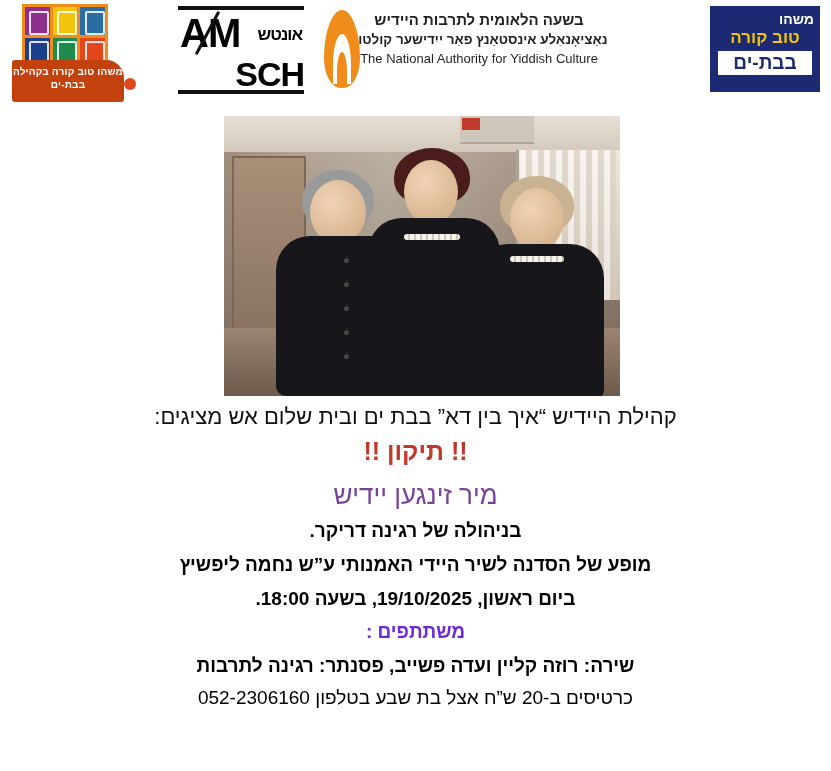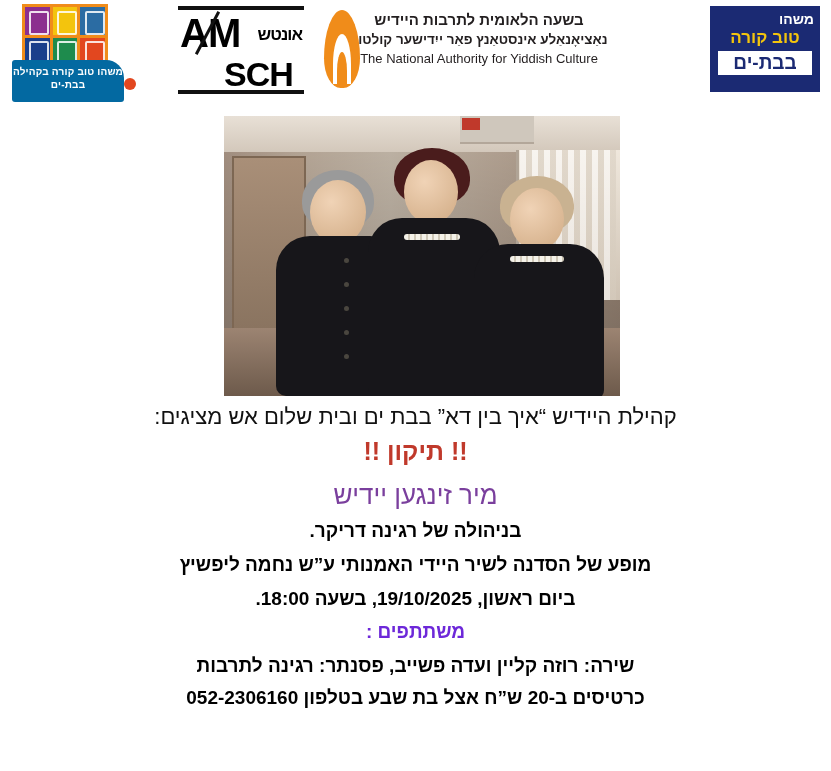--- a/index.html
+++ b/index.html
@@ -66,21 +66,21 @@
     height: 72%;
     border: 2px solid rgba(255,255,255,.85);
     border-radius: 2px;
   }
   .kehila-ribbon {
     position: absolute;
     left: 0px;
     top: 56px;
     width: 112px;
     height: 42px;
-    background: #0369a1;
+    background: #c2410c;
     border-radius: 3px 18px 3px 3px;
     color: #ffffff;
     font-size: 10px;
     font-weight: bold;
     line-height: 13px;
     text-align: center;
     padding-top: 5px;
     box-sizing: border-box;
     letter-spacing: .2px;
   }
@@ -138,21 +138,21 @@
     width: 3px;
     height: 48px;
     background: #111;
     transform: rotate(28deg);
   }
   .amsch-row2 {
     font-size: 34px;
     font-weight: bold;
     line-height: 36px;
     direction: ltr;
-    text-align: center;
+    text-align: right;
     padding-left: 2px;
     letter-spacing: -1px;
     margin-left: 33px;
   }
 
   
   .logo-authority {
     position: absolute;
     left: 320px;
     top: 8px;
@@ -374,21 +374,21 @@
     color: #6d28d9;
   }
   .l-cast {
     font-size: 19px;
     font-weight: bold;
     line-height: 33px;
     color: #000;
   }
   .l-tickets {
     font-size: 19px;
-    font-weight: bold;
+    font-weight: normal;
     line-height: 32px;
     color: #000;
   }
 </style>
 </head>
 <body>
 
 <div class="poster">
 
   <div class="logo-strip">

